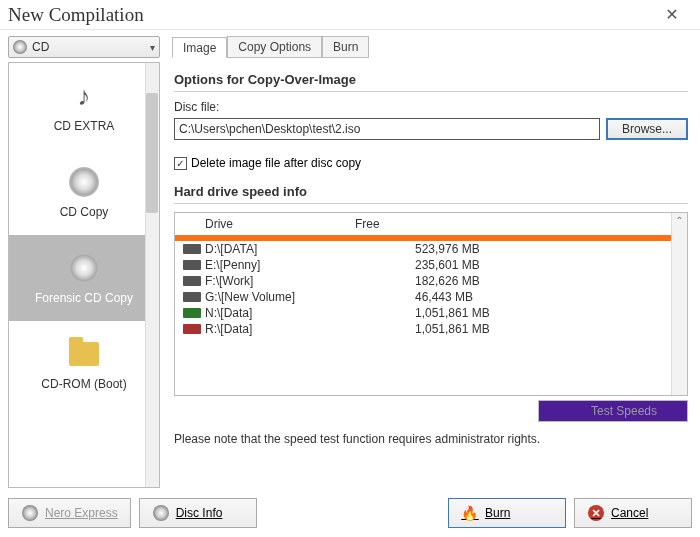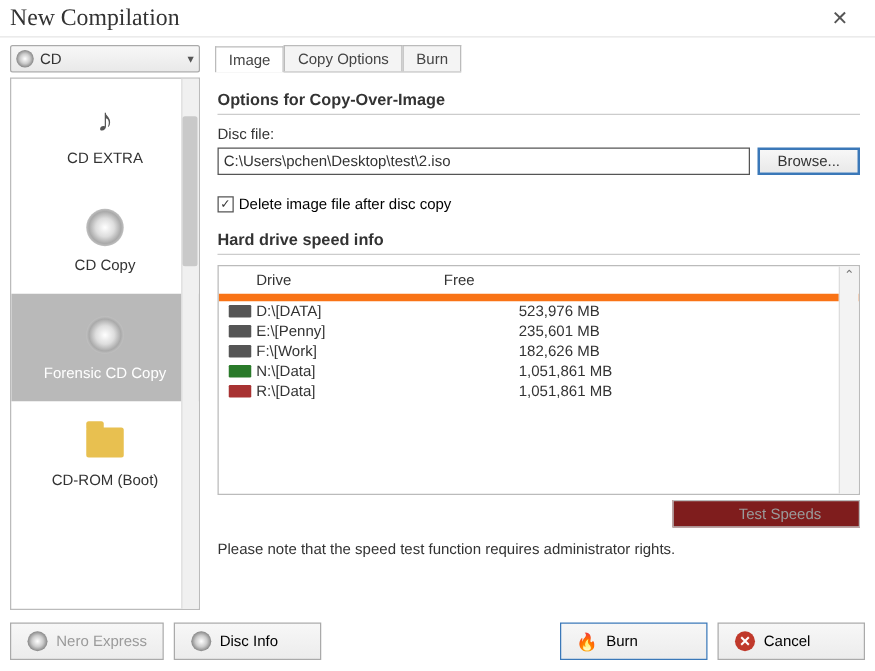--- a/index.html
+++ b/index.html
@@ -53,25 +53,25 @@
 .drives-scroll { position:absolute; right:0; top:0; bottom:0; width:16px; background:#f3f3f3; border-left:1px solid #ddd;}
 .drives-scroll .chv { text-align:center; color:#777; font-size:10px; height:16px; line-height:16px;}
 .drives-head { display:flex; padding: 4px 6px 4px 30px; border-bottom:6px solid #f97316; color:#333; }
 .col-d { width:150px; } .col-s { width:60px; } .col-f { flex:1; }
 .drive-row { display:flex; align-items:center; padding: 1px 6px 1px 8px; color:#333; }
 .drive-row .dic { width:18px; height:10px; background:#555; border-radius:1px; margin-right:4px; }
 .drive-row .dic.g { background:#2a7a2a; }
 .drive-row .dic.r { background:#a83232; }
 
 .test-row { display:flex; justify-content:flex-end; margin-top:4px; }
-.btn.disabled { color:#9a9a9a; border-color:#bbb; background:#7f1d1d; width: 150px; text-align:center;padding-left:32px; }
+.btn.disabled { color:#9a9a9a; border-color:#bbb; background:#4c1d95; width: 150px; text-align:center;padding-left:32px; }
 .note { color:#333; margin-top: 10px; }
 
 .footer { display:flex; gap:8px; padding: 6px 8px; height: 42px; align-items:center; }
-.fbtn { display:flex; align-items:center; gap:6px; height:30px; border:1px solid #aaa; background:linear-gradient(#f7f7f7,#ececec); padding:0 12px; cursor:pointer; min-width:118px; }
+.fbtn { display:flex; align-items:center; gap:6px; height:30px; border:1px solid #aaa; background:linear-gradient(#f7f7f7,#ececec); padding:0 12px; cursor:pointer; min-width:118px;text-decoration:underline; }
 .fbtn .ic { width:18px; height:18px; display:inline-flex; align-items:center; justify-content:center; }
 .fbtn.disabled { color:#9a9a9a; }
 .fbtn.burn { border:1px solid #3b78b8; }
 .spacer { flex:1; }
 .flame { color:#e67e22; font-size:14px;}
 .xcirc { width:16px;height:16px;border-radius:50%;background:#c0392b;color:#fff;display:inline-flex;align-items:center;justify-content:center;font-size:11px;font-weight:bold;}
 .disc-sm{width:16px;height:16px;border-radius:50%;background:radial-gradient(circle,#fff 0%,#ccc 40%,#888 70%);}
 </style>
 </head>
 <body>
@@ -160,20 +160,26 @@
             <div class="col-s"></div>
             <div class="col-f">235,601 MB</div>
           </div>
           <div class="drive-row">
             <span class="dic"></span>
             <div class="col-d">F:\[Work]</div>
             <div class="col-s"></div>
             <div class="col-f">182,626 MB</div>
           </div>
           <div class="drive-row">
+            <span class="dic"></span>
+            <div class="col-d">G:\[New Volume]</div>
+            <div class="col-s"></div>
+            <div class="col-f">46,443 MB</div>
+          </div>
+          <div class="drive-row">
             <span class="dic g"></span>
             <div class="col-d">N:\[Data]</div>
             <div class="col-s"></div>
             <div class="col-f">1,051,861 MB</div>
           </div>
           <div class="drive-row">
             <span class="dic r"></span>
             <div class="col-d">R:\[Data]</div>
             <div class="col-s"></div>
             <div class="col-f">1,051,861 MB</div>

